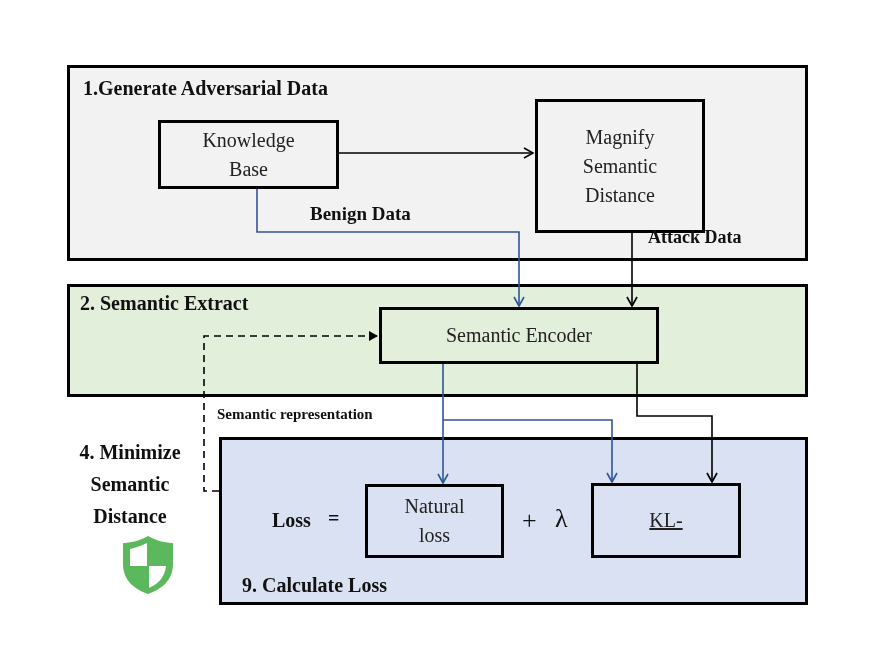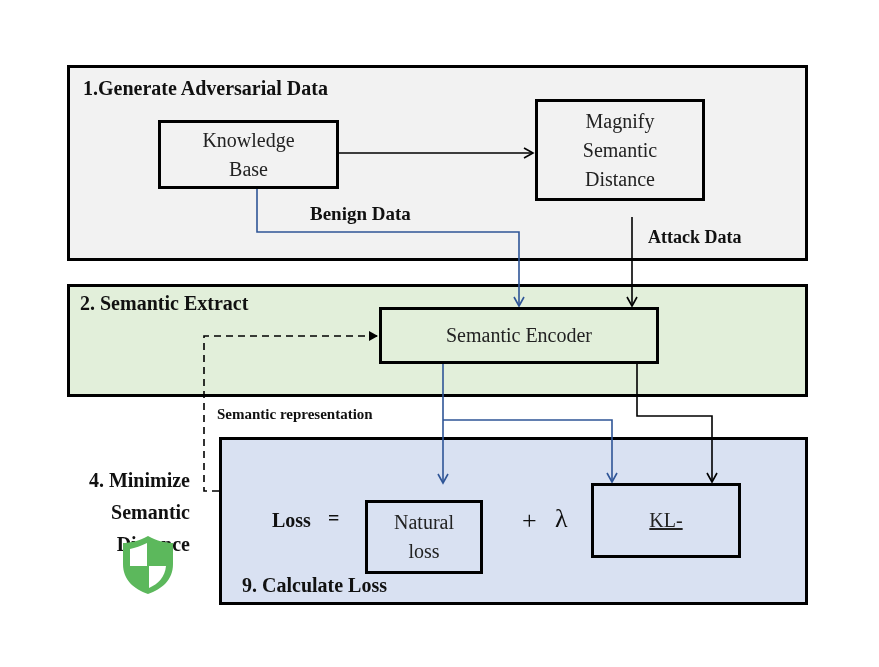--- a/index.html
+++ b/index.html
@@ -7,41 +7,41 @@
            font-family: "Liberation Serif", serif; color: #111; }
     .panel { position: absolute; box-sizing: border-box; border: 3px solid #000; }
     .p1 { left: 67px; top: 65px; width: 741px; height: 196px; background: #f2f2f2; }
     .p2 { left: 67px; top: 284px; width: 741px; height: 113px; background: #e2efda; }
     .p3 { left: 219px; top: 437px; width: 589px; height: 168px; background: #d9e1f2; }
     .title { position: absolute; font-weight: bold; font-size: 20px; white-space: nowrap; }
     .box { position: absolute; box-sizing: border-box; border: 3px solid #000;
            display: flex; align-items: center; justify-content: center; text-align: center;
            font-size: 20px; line-height: 29px; color: #222; }
     .b-kb { left: 158px; top: 120px; width: 181px; height: 69px; background: #f2f2f2; }
-    .b-mag { left: 535px; top: 99px; width: 170px; height: 102px; background: #f2f2f2; }
+    .b-mag { left: 535px; top: 99px; width: 170px; height: 134px; background: #f2f2f2; }
     .b-enc { left: 379px; top: 307px; width: 280px; height: 57px; background: #e2efda; }
-    .b-nat { left: 365px; top: 484px; width: 118px; height: 74px; background: #d9e1f2; margin-top: 16px; }
+    .b-nat { left: 365px; top: 484px; width: 139px; height: 74px; background: #d9e1f2; }
     .b-kl { left: 591px; top: 483px; width: 150px; height: 75px; background: #d9e1f2; text-decoration: underline; }
     .lbl { position: absolute; font-weight: bold; white-space: nowrap; }
     .op { position: absolute; font-size: 26px; white-space: nowrap; }
     svg.wires { position: absolute; left: 0; top: 0; }
     .shield { position: absolute; left: 121px; top: 534px; width: 54px; height: 62px; }
   </style>
 </head>
 <body>
 
 <div class="panel p1"></div>
 <div class="panel p2"></div>
 <div class="panel p3"></div>
 
 <div class="title" style="left:83px; top:77px;">1.Generate Adversarial Data</div>
 <div class="title" style="left:80px; top:292px;">2. Semantic Extract</div>
 <div class="title" style="left:242px; top:574px;">9. Calculate Loss</div>
 
-<div class="title" style="left:70px; top:436px; text-align:right; line-height:32px; width:120px;margin-top:28px;">
+<div class="title" style="left:70px; top:436px; text-align:center; line-height:32px; width:120px;">
   <div>4. Minimize</div>
   <div>Semantic</div>
   <div>Distance</div>
 </div>
 
 <svg class="wires" width="879" height="667">
   <defs>
     <marker id="arrBlk" markerWidth="12" markerHeight="12" refX="10" refY="6" orient="auto" markerUnits="userSpaceOnUse">
       <path d="M1,1 L10,6 L1,11" fill="none" stroke="#000" stroke-width="1.6"></path>
     </marker>

